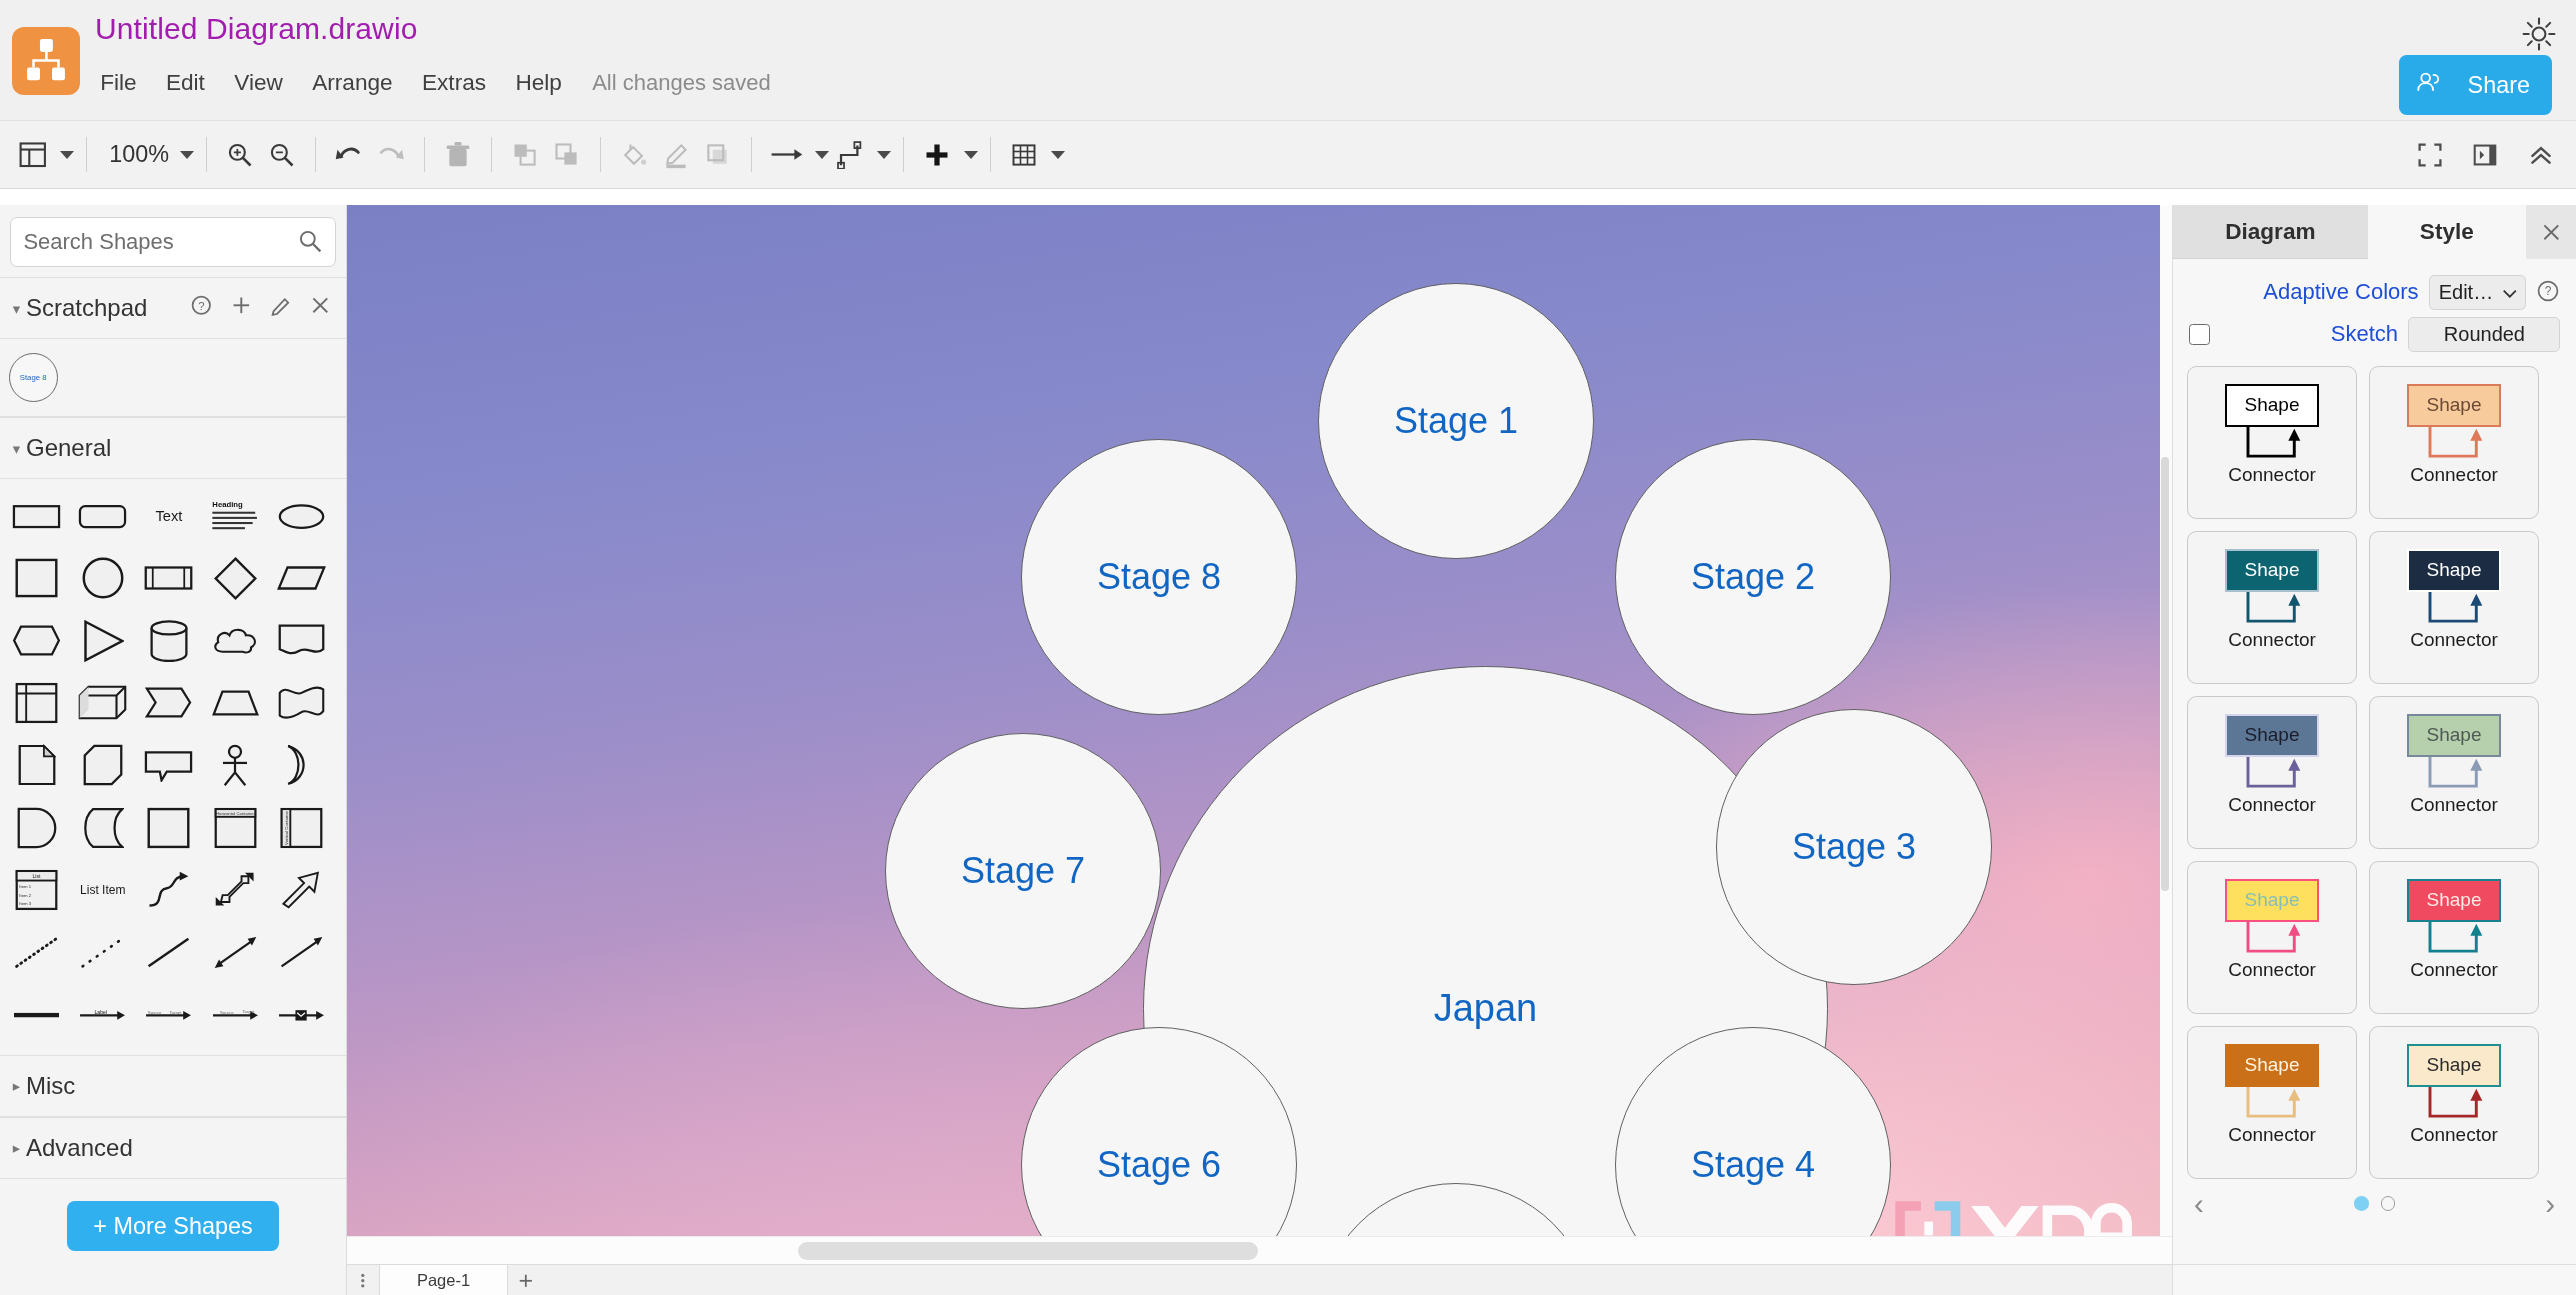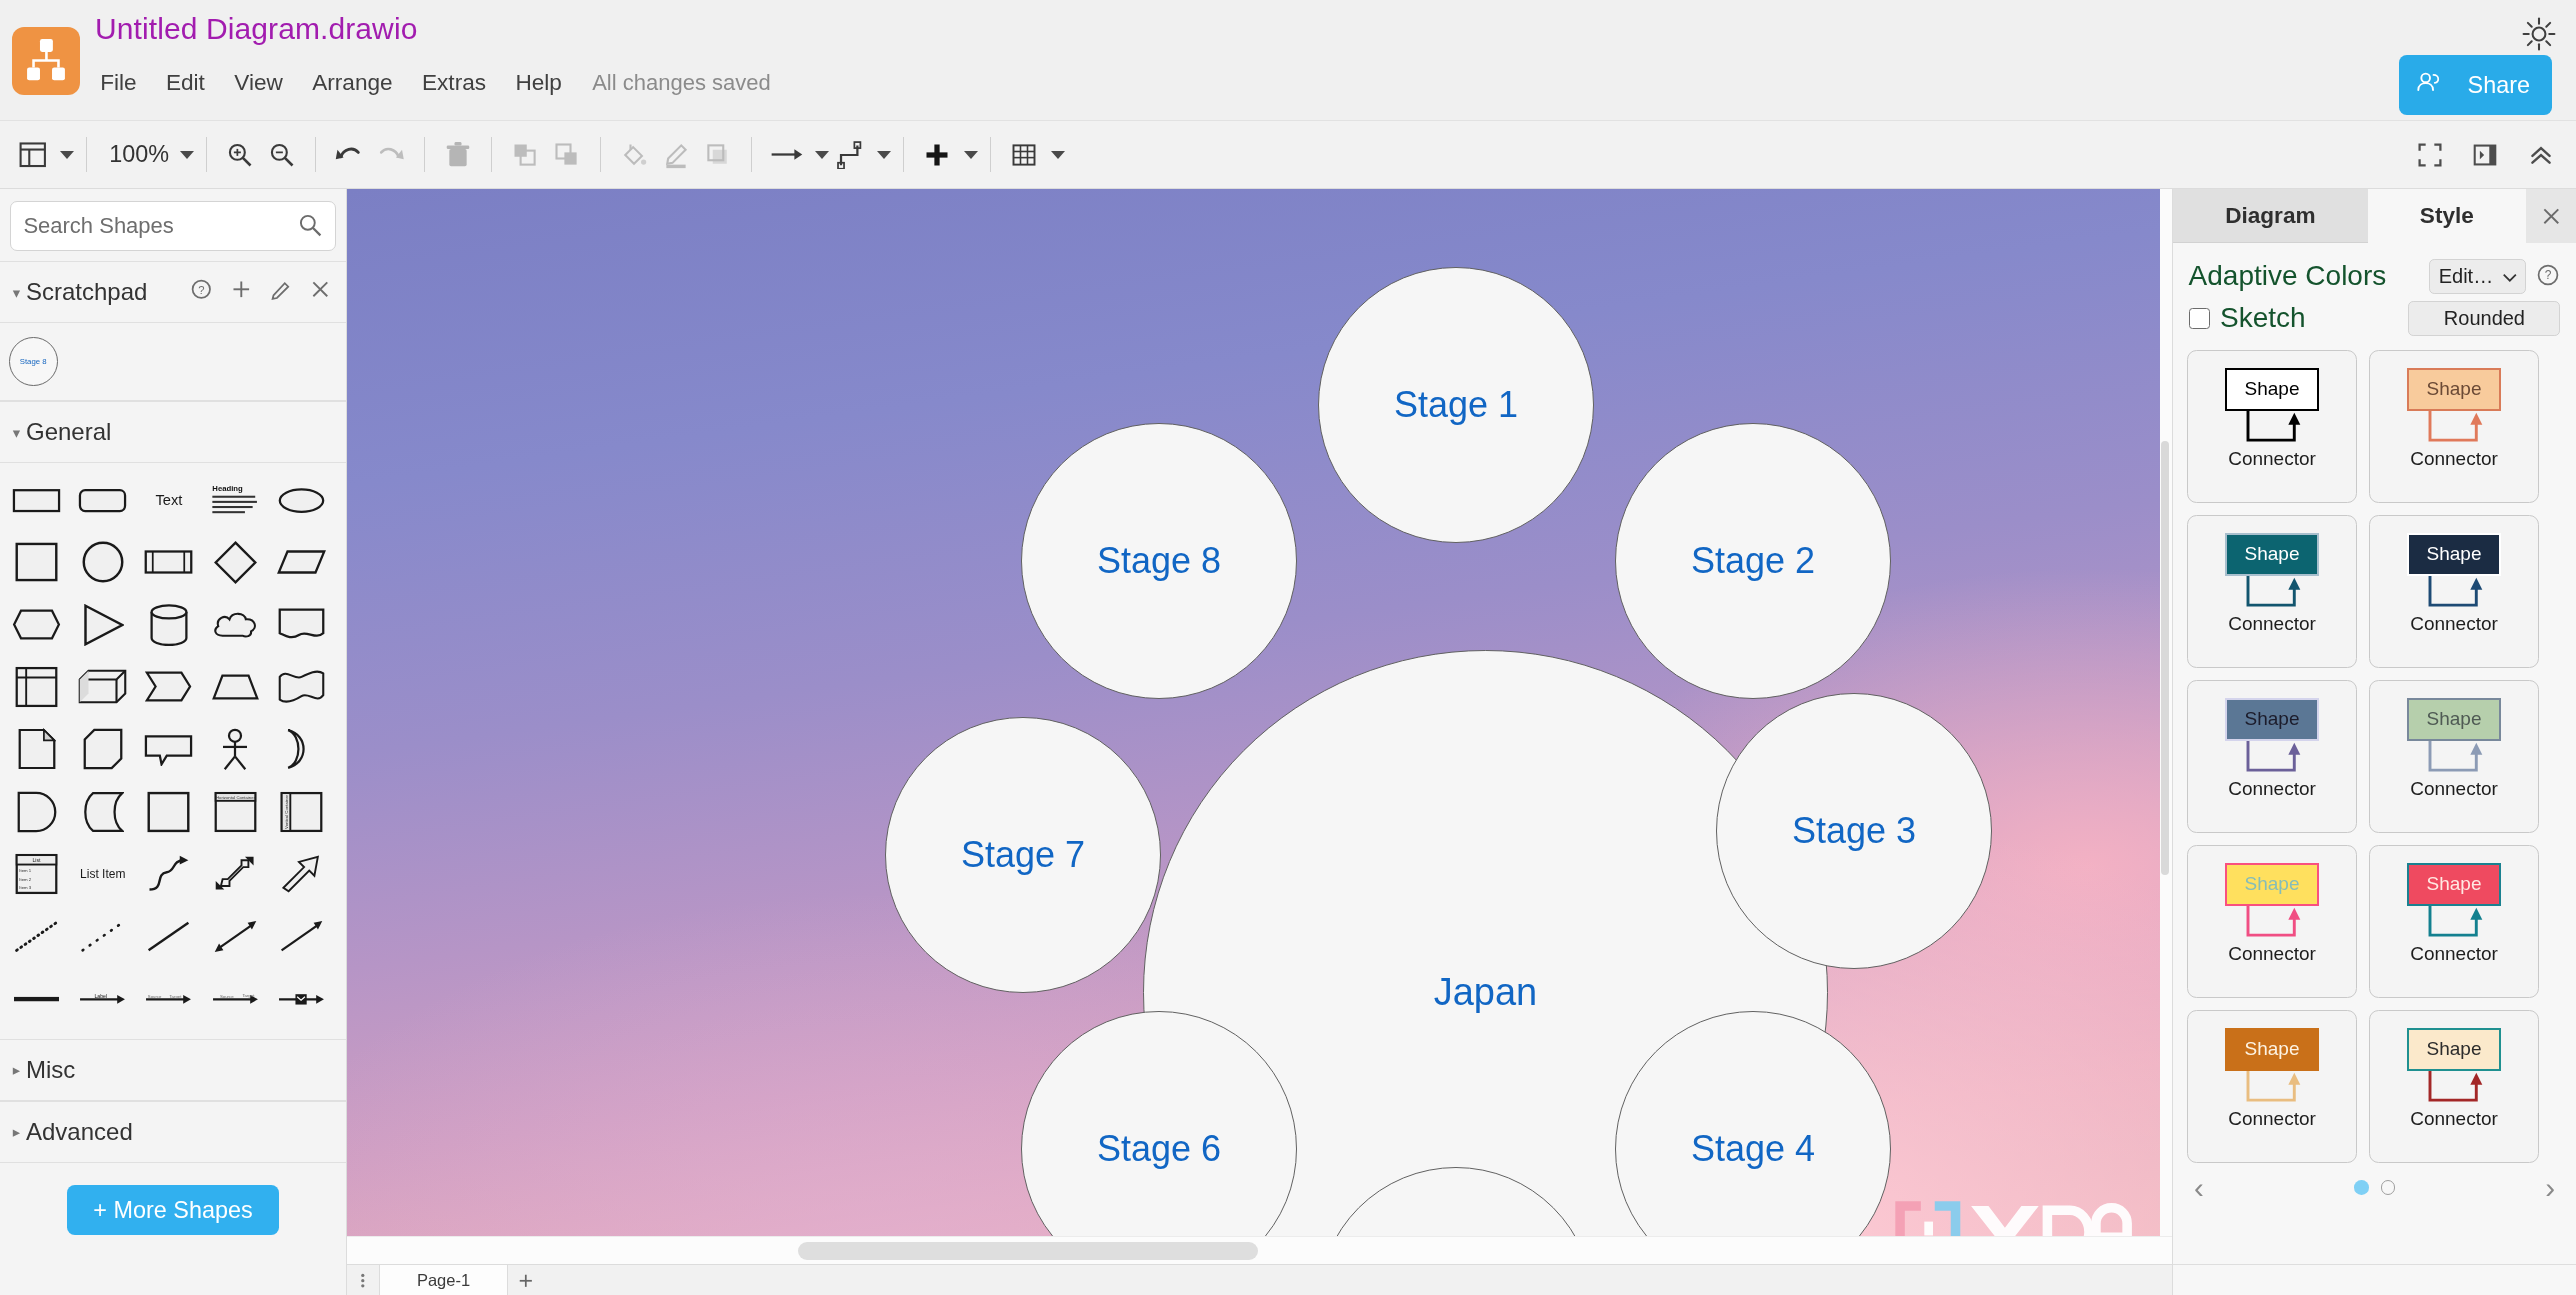--- a/index.html
+++ b/index.html
@@ -49,21 +49,21 @@
     cursor: pointer; padding: 0 5.2px;
   }
   .tb-sep { width: 0.9px; height: 35px; background: #cfcfcf; margin: 0 12px; }
   .tb-zoomlabel { font-size: 23.4px; color: #333; padding: 0 5.2px 0 10.4px; }
   .caret { width: 0; height: 0; border-left: 7px solid transparent; border-right: 7px solid transparent;
            border-top: 8.7px solid #4a4a4a; margin-left: 6px; }
   .tb-right { position: absolute; right: 17.3px; display: flex; align-items: center; gap: 19px; }
   .tb-right .tb-btn { min-width: 35px; }
 
   
-  .bodyrow { display: flex; flex: 1 1 auto; min-height: 0; }
+  .bodyrow { display: flex; flex: 1 1 auto; min-height: 0; margin-top: 16px; }
 
   
   .leftpanel {
     width: 347px; flex: 0 0 347px; background: #f4f4f4;
     border-right: 0.9px solid #dcdcdc; display: flex; flex-direction: column;
     position: relative; overflow: hidden;
   }
   .search-wrap { padding: 12px 10.4px 10.4px 10.4px; }
   .search-box {
     height: 50px; background: #fff; border: 0.9px solid #d4d4d4; border-radius: 7px;
@@ -167,21 +167,21 @@
     font-size: 22.6px; font-weight: bold; color: #2f2f2f; cursor: pointer;
     background: #e0e0e0; border-bottom: 0.9px solid #d2d2d2;
   }
   .fmt-tab.active { background: #f7f7f7; border-bottom: 0.9px solid #f7f7f7; }
   .fmt-close {
     width: 50px; display: flex; align-items: center; justify-content: center;
     cursor: pointer; background: #e6e6e6;
   }
   .fmt-rows { padding: 12px 15.6px 7px 15.6px; }
   .fmt-row { display: flex; align-items: center; height: 42px; gap: 10.4px; }
-  .fmt-label { font-size: 28px; color: #14532d; flex: 1 1 auto; }
+  .fmt-label { font-size: 22px; color: #1d4ed8; flex: 1 1 auto; text-align: right; }
   .mini-select {
     width: 97px; height: 35px; background: #ececec; border: 0.9px solid #d3d3d3; border-radius: 5.2px;
     display: flex; align-items: center; justify-content: space-between;
     padding: 0 7px 0 8.7px; font-size: 20px; color: #222; cursor: pointer;
   }
   .rounded-btn {
     width: 152px; height: 35px; background: #ececec; border: 0.9px solid #d3d3d3; border-radius: 5.2px;
     display: flex; align-items: center; justify-content: center; font-size: 20px;
     color: #222; cursor: pointer;
   }

